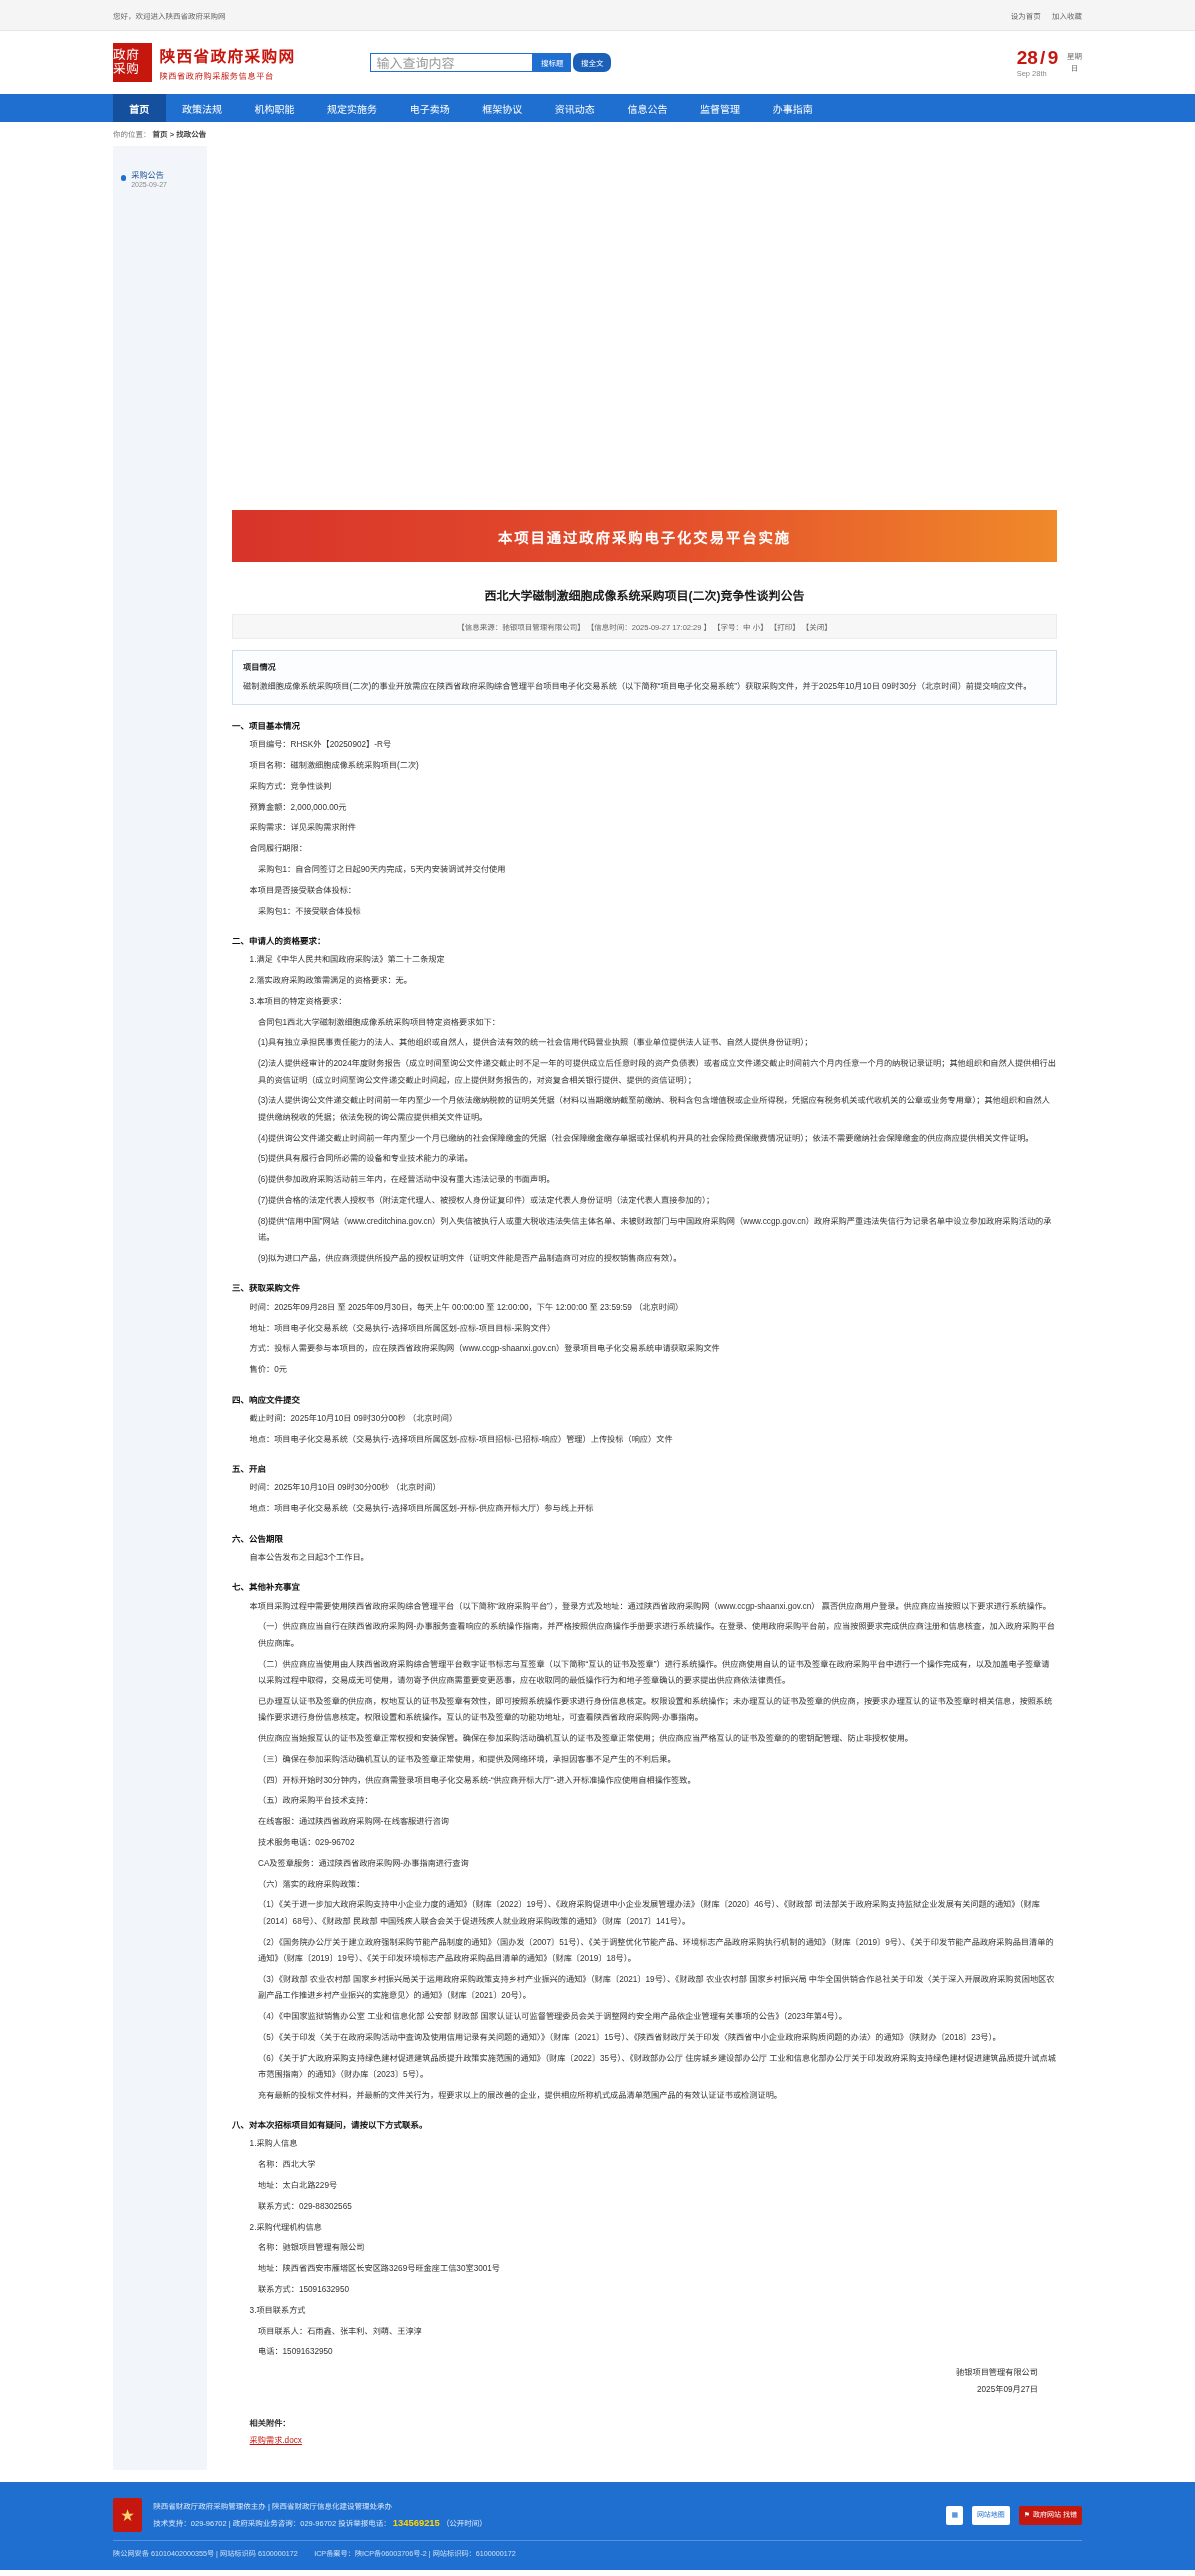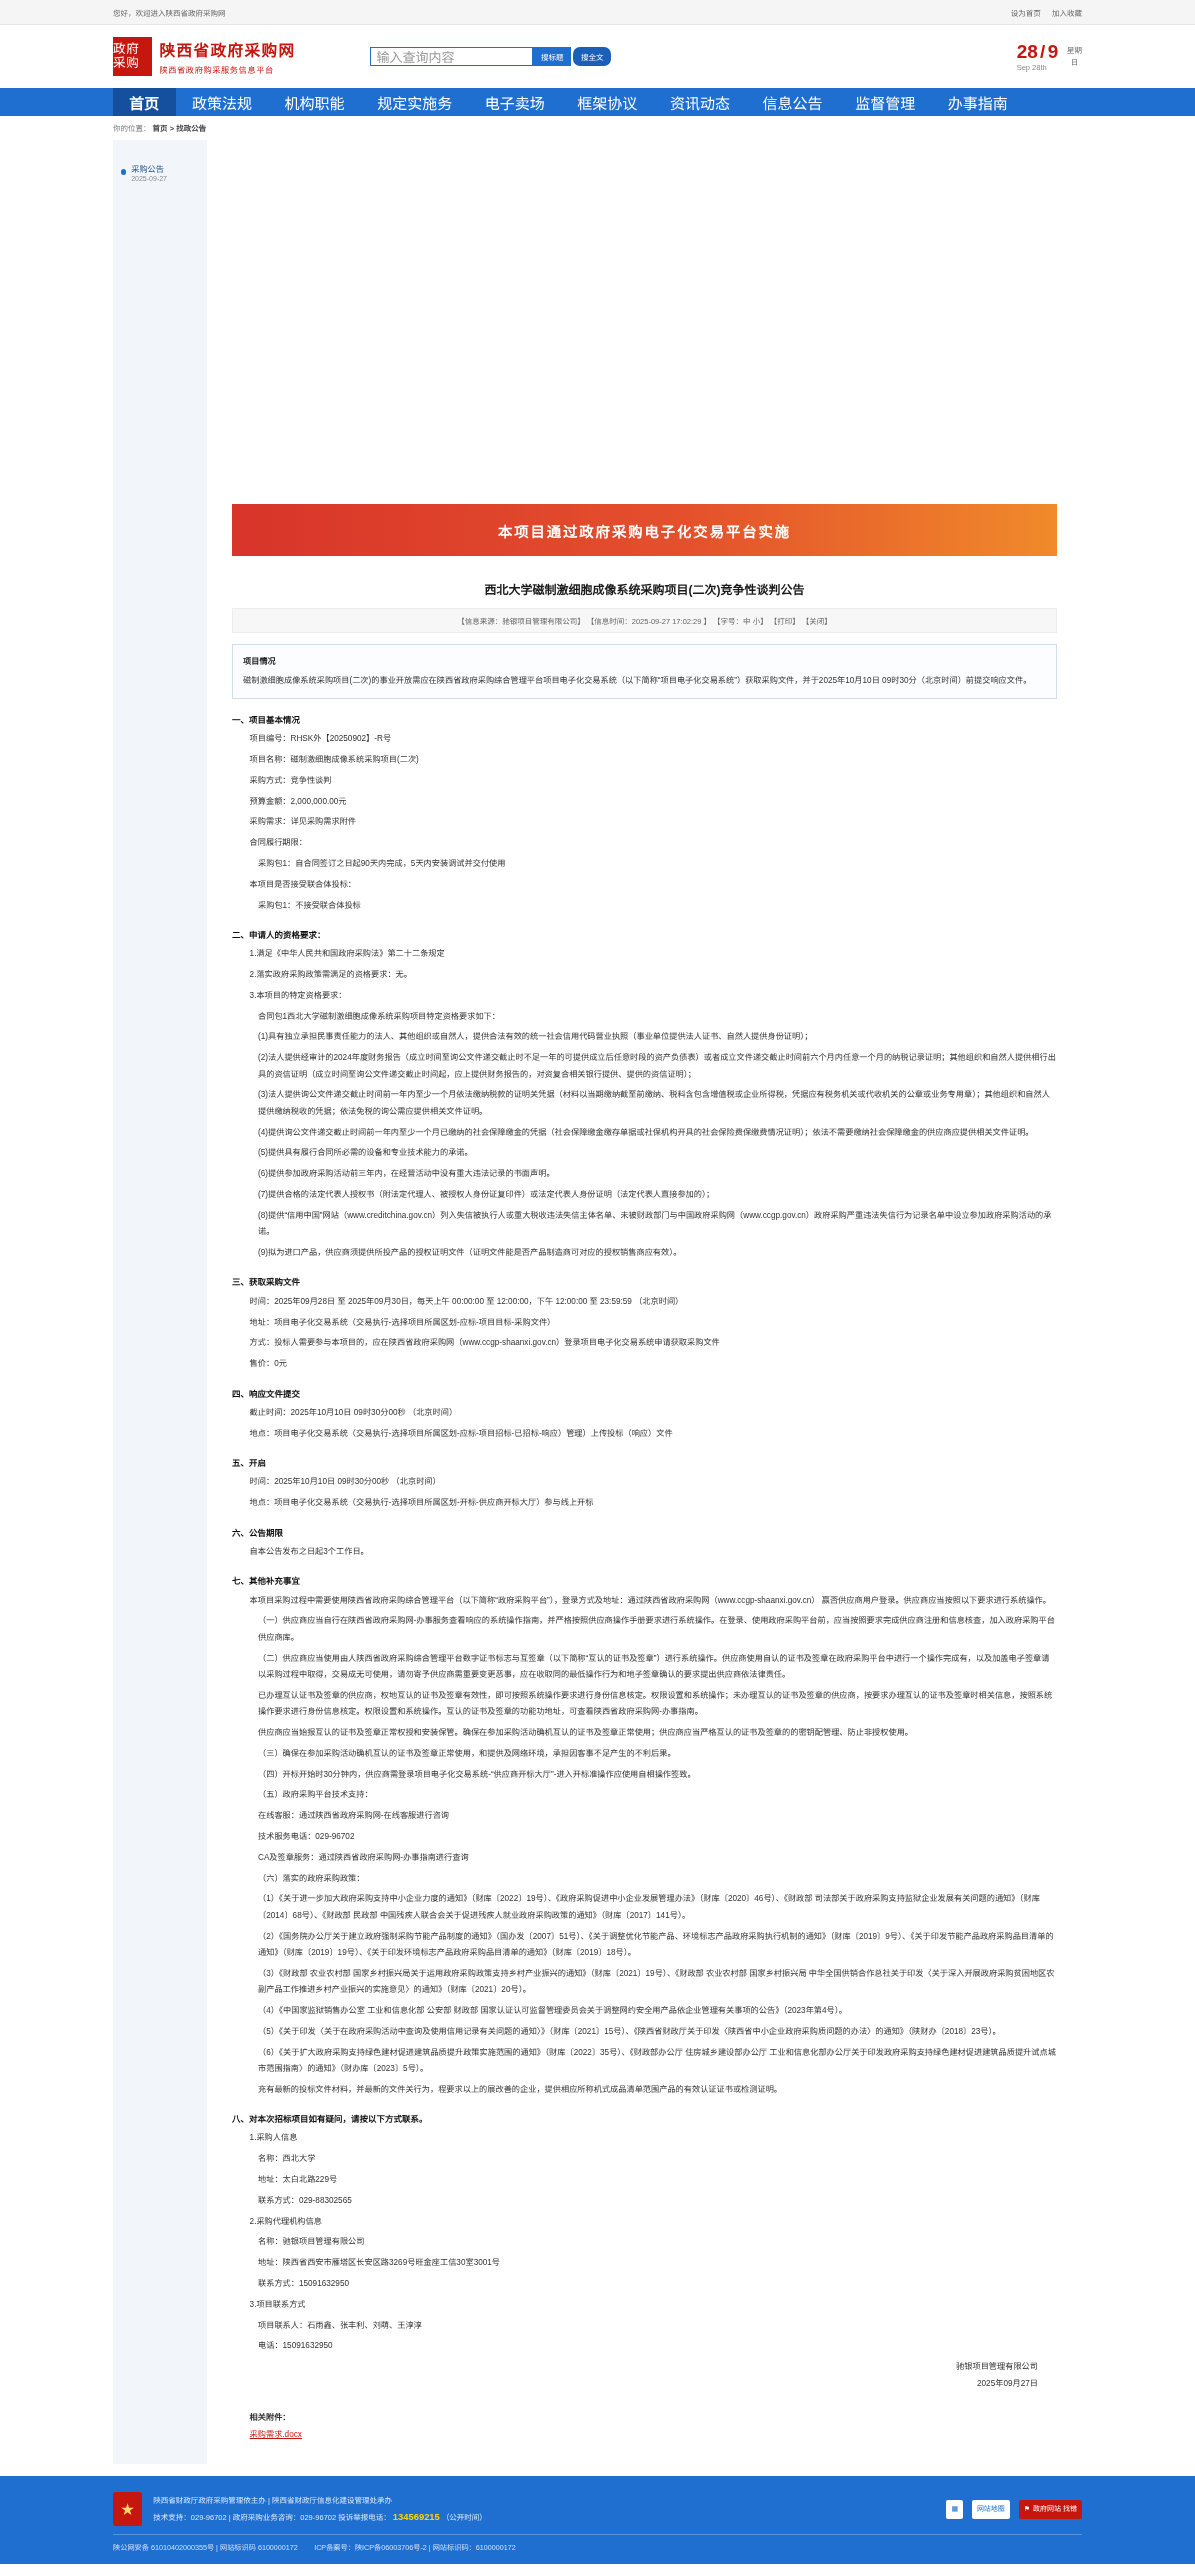--- a/index.html
+++ b/index.html
@@ -5,21 +5,21 @@
   * { box-sizing: border-box; }
   html, body { margin: 0; padding: 0; }
   body {
     width: 1195px;
     font-family: "Liberation Sans", "DejaVu Sans", sans-serif;
     background: #ffffff;
     color: #333;
     font-size: 8.2px;
   }
   .topbar {
-    height: 25px;
+    height: 31px;
     background: #f5f5f5;
     border-bottom: 0.6px solid #e6e6e6;
     display: flex;
     align-items: center;
     padding: 0 113px;
     font-size: 7.5px;
     color: #666;
   }
   .topbar .left { flex: 1; }
   .topbar .right { display: flex; gap: 11.3px; align-items: center; }
@@ -74,21 +74,21 @@
   .nav {
     height: 28px;
     background: #1f6fd0;
     display: flex;
     align-items: stretch;
     padding: 0 113px;
   }
   .nav-item {
     padding: 0 16.3px;
     color: #fff;
-    font-size: 15px;
+    font-size: 10px;
     display: flex; align-items: center;
     cursor: pointer;
   }
   .nav-item.active { background: #14509e; font-weight: bold; }
 
   .breadcrumb {
     padding: 6.3px 113px;
     font-size: 7.5px; color: #777;
     background: #fff;
   }

